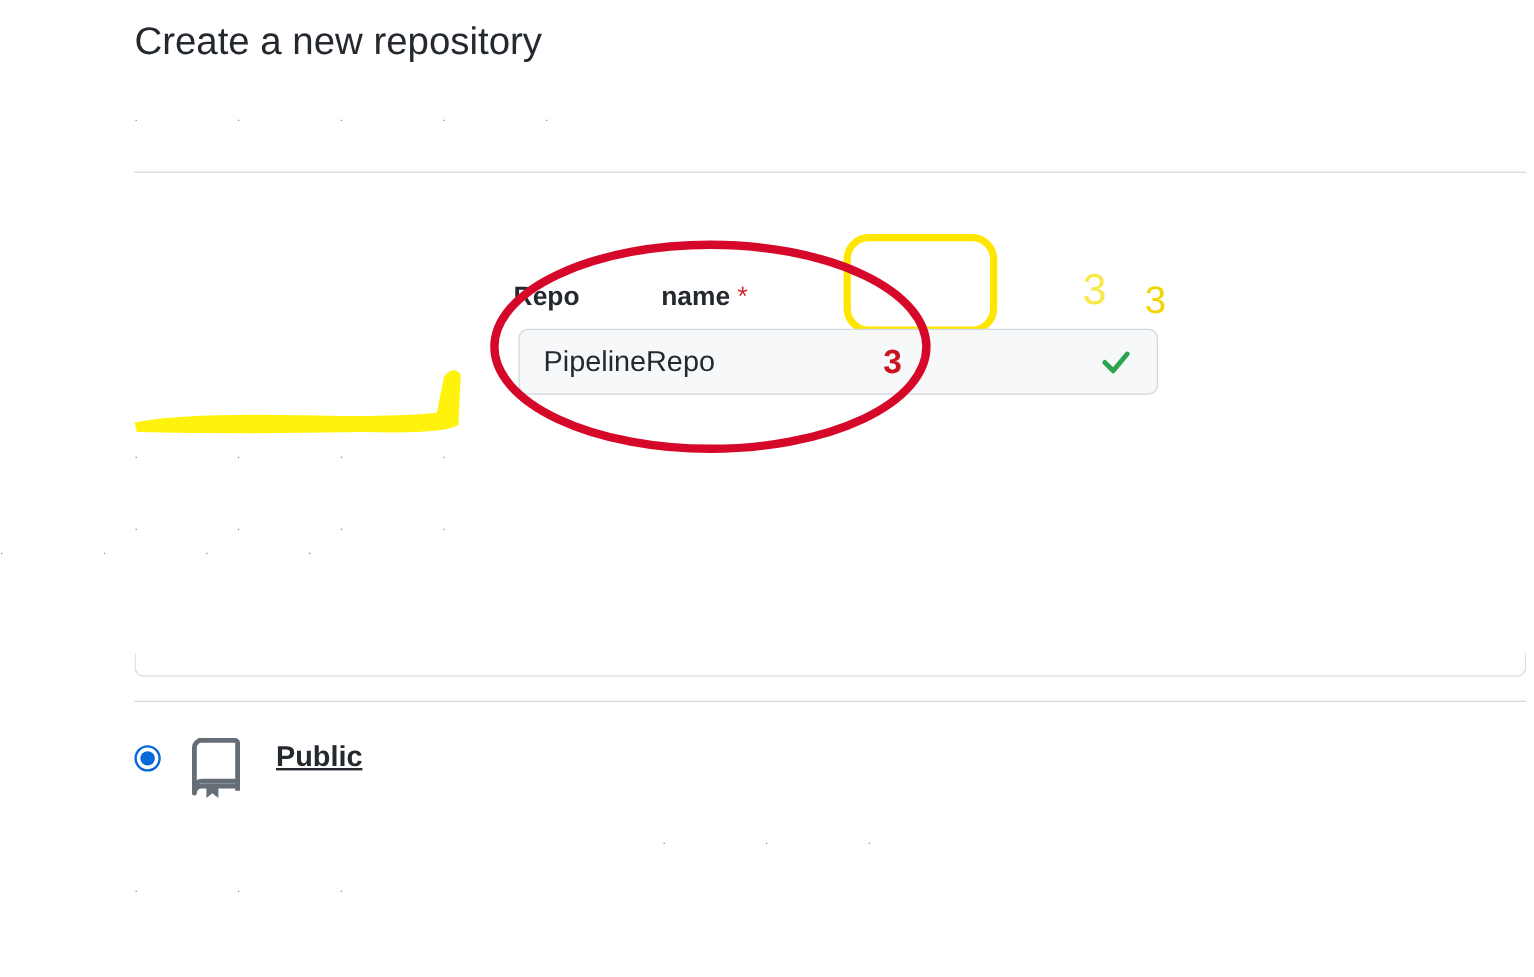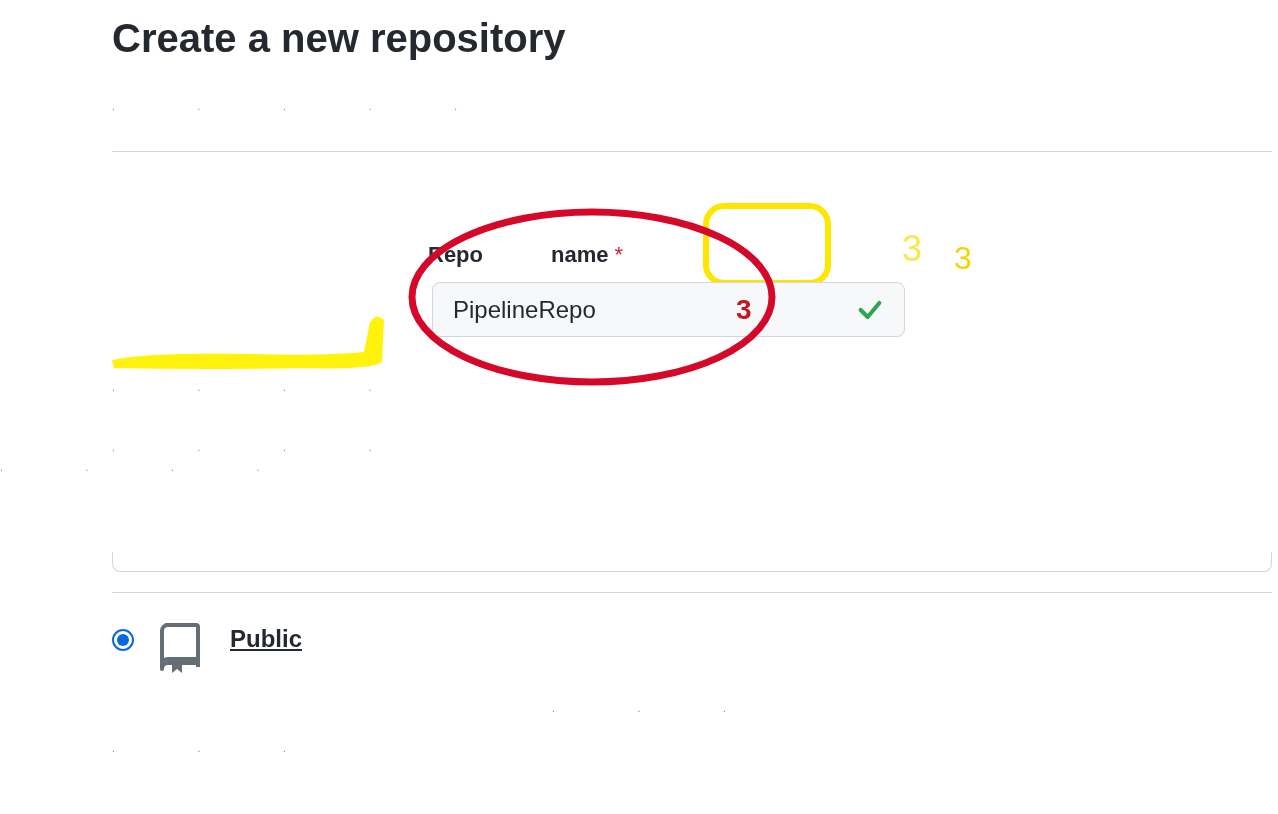--- a/index.html
+++ b/index.html
@@ -14,22 +14,22 @@
       width: 1278px;
       height: 814px;
       position: relative;
       overflow: hidden;
     }
     .container {
       padding-left: 112px;
       padding-top: 16px;
     }
     .page-title {
-      font-size: 40px;
-      font-weight: 700;
+      font-size: 32px;
+      font-weight: 400;
       color: #24292f;
       margin-bottom: 40px;
     }
     .subtitle-fragments {
       height: 30px;
       position: relative;
       margin-bottom: 20px;
     }
     .hr {
       border: none;
@@ -88,21 +88,21 @@
     }
     .required-star {
       color: #cf222e;
       font-weight: 400;
     }
     
     .input-wrapper {
       position: absolute;
       left: 320px;
       top: 80px;
-      width: 473px;
+      width: 533px;
       height: 55px;
       border: 1px solid #d0d7de;
       border-radius: 8px;
       background: #f6f8fa;
       display: flex;
       align-items: center;
       padding: 0 20px;
     }
     .repo-input {
       flex: 1;

